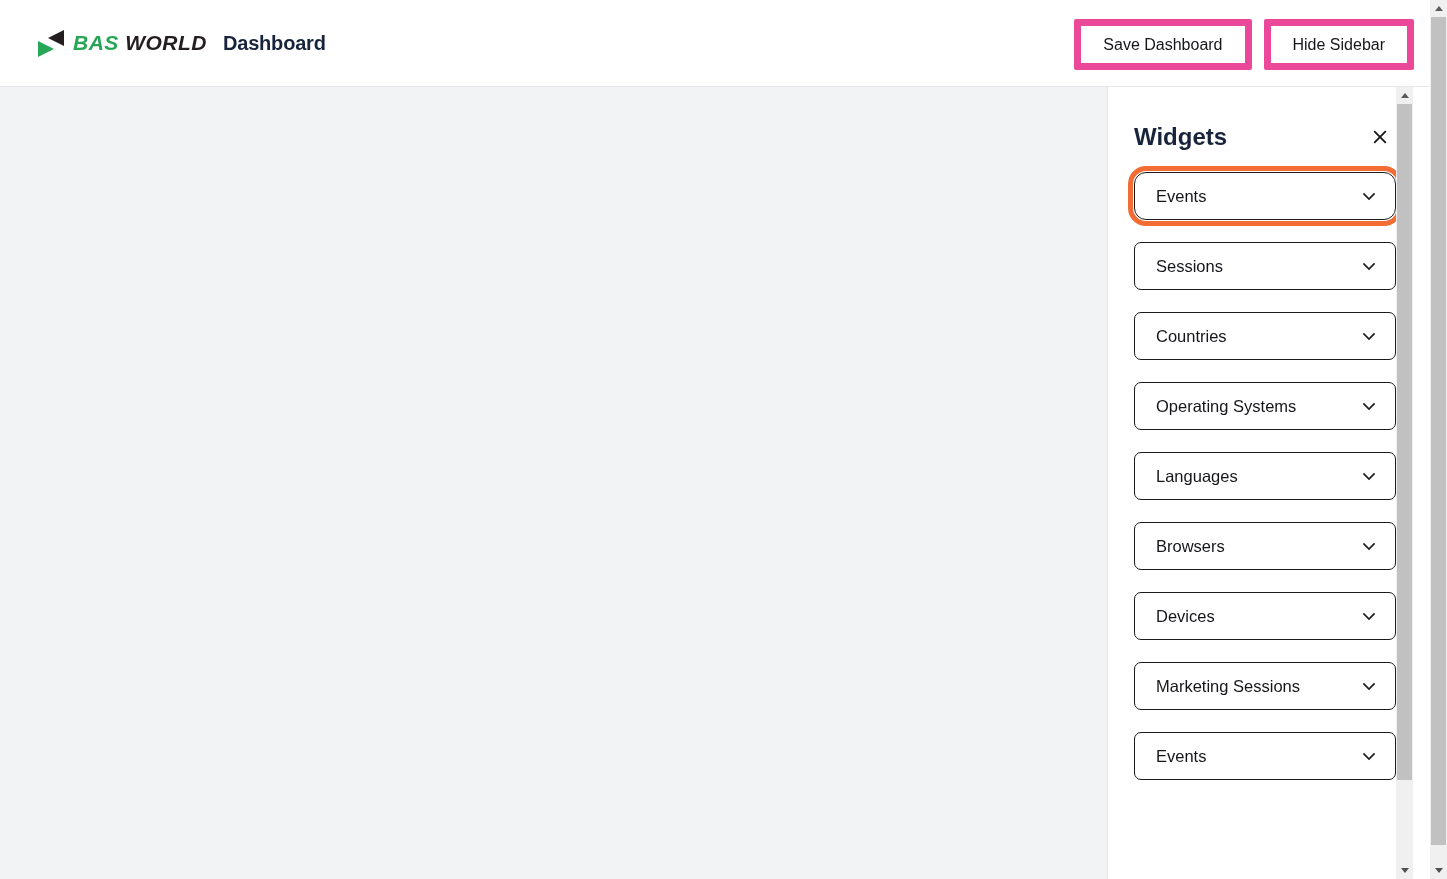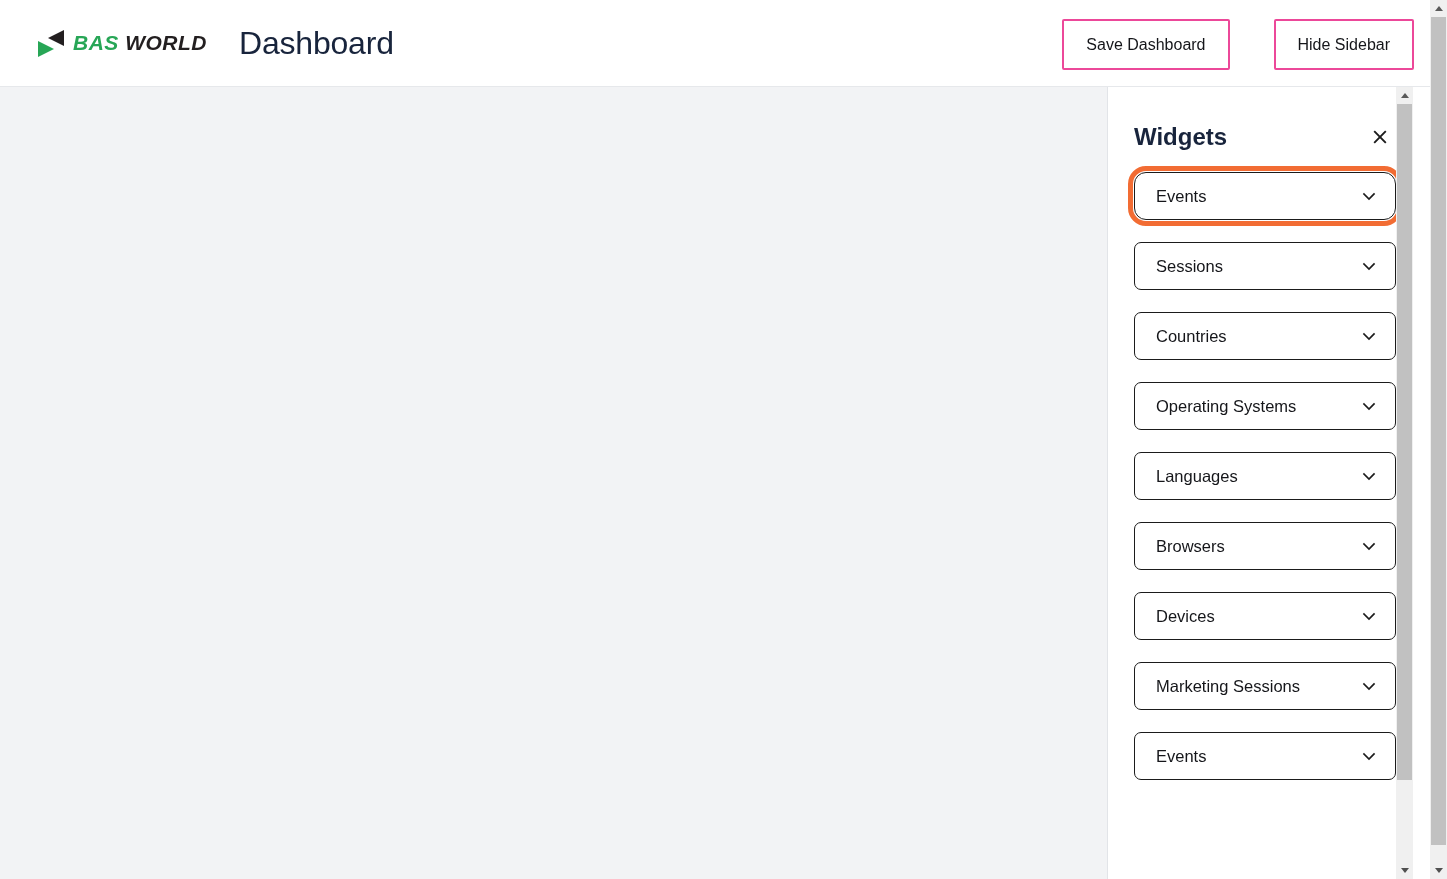--- a/index.html
+++ b/index.html
@@ -65,47 +65,46 @@
     font-size: 21px;
     font-weight: bold;
     font-style: italic;
     letter-spacing: 0.5px;
     white-space: nowrap;
   }
   .brand-word .bas { color: #27a656; }
   .brand-word .world { color: #231f20; }
 
   .page-title {
-    margin-left: 32px;
-    font-size: 32px;
-    font-weight: normal;
+    margin-left: 16px;
+    font-size: 20px;
+    font-weight: bold;
     color: #18243c;
     letter-spacing: -0.2px;
   }
 
   .header-actions {
     position: absolute;
     right: 16px;
     top: 19px;
     display: flex;
     gap: 12px;
   }
 
   .hdr-btn {
     background: #ffffff;
-    border: 2px solid #ec4899;
+    border: 7px solid #ec4899;
     border-radius: 2px;
     height: 51px;
     padding: 0 22px;
     font-family: "Liberation Sans", sans-serif;
     font-size: 16px;
     color: #15161a;
     cursor: pointer;
     white-space: nowrap;
-    margin-left: 32px;
   }
 
   
   .body-area {
     position: absolute;
     left: 0; top: 87px;
     width: 1430px;
     height: 792px;
     background: #f2f3f5;
   }

